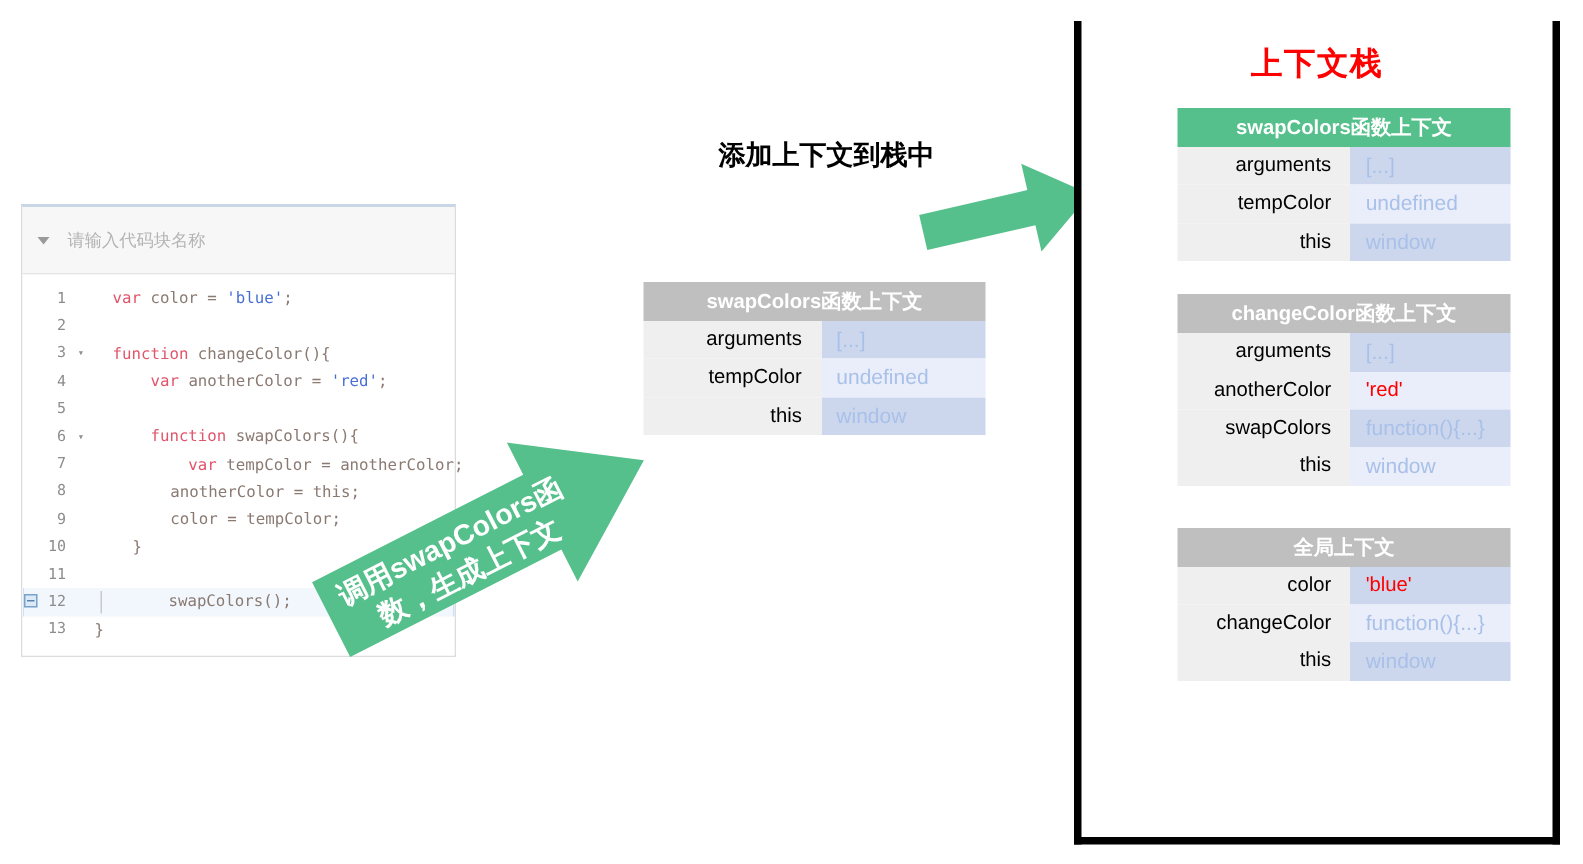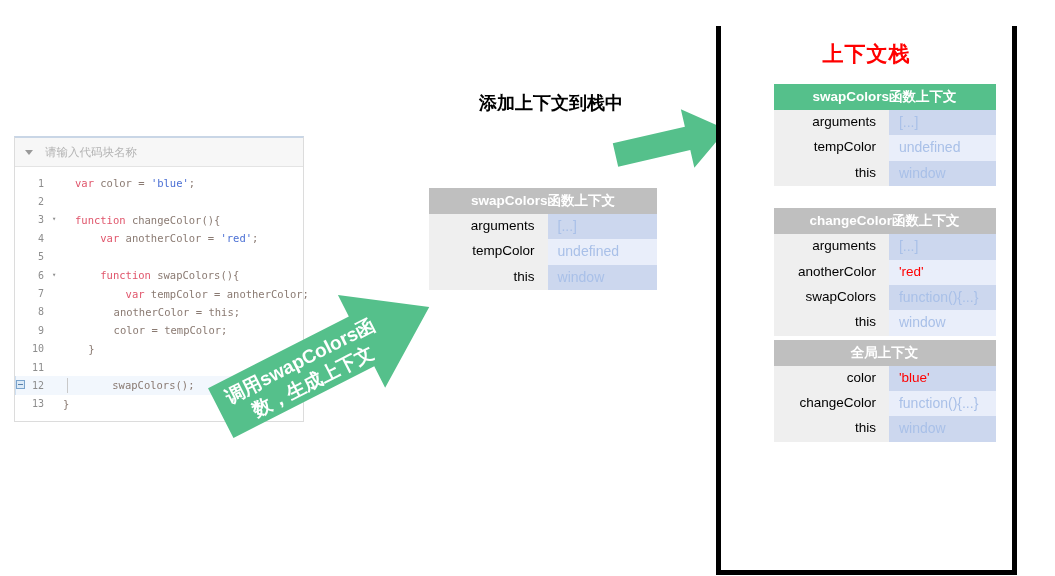--- a/index.html
+++ b/index.html
@@ -23,21 +23,21 @@
     position: absolute;
     left: 14px;
     top: 136px;
     width: 290px;
     background: #ffffff;
     border: 1px solid #dcdcdc;
     border-top: 2px solid #c9d6e6;
     box-sizing: border-box;
   }
   #editor-header {
-    height: 29px;
+    height: 45px;
     background: #f7f7f7;
     border-bottom: 1px solid #e4e4e4;
     display: flex;
     align-items: center;
     padding-left: 10px;
     box-sizing: border-box;
   }
   .caret-down {
     width: 0; height: 0;
     border-left: 4px solid transparent;
@@ -151,22 +151,22 @@
     line-height: 1.25;
   }
   .ctx-val.shade-a { background: #ccd7ee; }
   .ctx-val.shade-b { background: #e9eefa; }
   .ctx-val.red     { color: #ff0000; font-size: 13.5px; }
 
   
   #stack-box {
     position: absolute;
     left: 716px;
-    top: 26px;
-    width: 301px;
+    top: 14px;
+    width: 324px;
     height: 549px;
     border-left: 5px solid #000000;
     border-right: 5px solid #000000;
     border-bottom: 5px solid #000000;
     border-top: none;
     box-sizing: border-box;
     background: #ffffff;
   }
   #stack-title {
     text-align: center;
@@ -291,21 +291,21 @@
             <div class="ctx-row">
               <div class="ctx-key">swapColors</div>
               <div class="ctx-val shade-a">function(){...}</div>
             </div>
             <div class="ctx-row">
               <div class="ctx-key">this</div>
               <div class="ctx-val shade-b">window</div>
             </div>
           </div>
         </div>
-        <div class="ctx-table" style="position: relative; width: 258px; margin: 4px auto 0px;">
+        <div class="ctx-table" style="position: relative; width: 258px; margin: 28px auto 0px;">
           <div class="ctx-head gray">
             <div>全局上下文</div>
           </div>
           <div>
             <div class="ctx-row">
               <div class="ctx-key">color</div>
               <div class="ctx-val shade-a red">'blue'</div>
             </div>
             <div class="ctx-row">
               <div class="ctx-key">changeColor</div>

